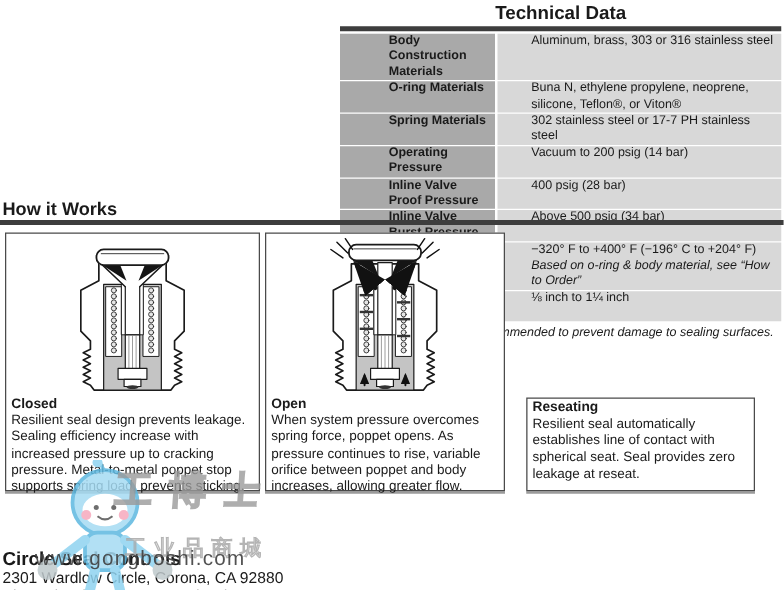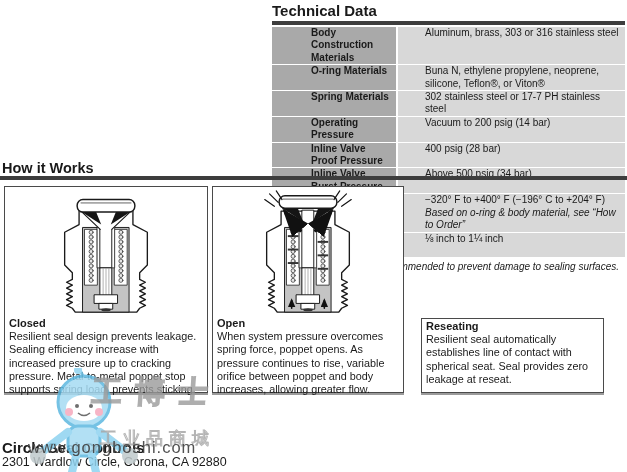--- a/index.html
+++ b/index.html
@@ -4,21 +4,21 @@
 <style>
   html,body{margin:0;padding:0;}
   body{
     width:627px;height:472px;position:relative;overflow:hidden;
     background:#ffffff;color:#1a1a1a;
     font-family:"Liberation Sans","DejaVu Sans",sans-serif;
     -webkit-font-smoothing:antialiased;
   }
   
   .tech-section{position:absolute;left:272px;top:2px;width:353px;}
-  .tech-title{font-size:15px;font-weight:bold;margin:0 0 2px 0;letter-spacing:0;}
+  .tech-title{font-size:15px;font-weight:bold;margin:0 0 2px 0;letter-spacing:0;text-align:center;}
   .tech-rule{height:4px;background:var(--rule,#3a3a3a);margin-bottom:2px;}
   .tdata-table{display:grid;grid-template-columns:124px 1fr;row-gap:1px;column-gap:2px;}
   .tdata-table .cell{font-size:10px;line-height:12.4px;padding:0 4px;}
   .tdata-table .label{background:var(--table-label-bg,#a9a9a9);font-weight:bold;padding-left:39px;}
   .tdata-table .value{background:var(--table-value-bg,#d9d9d9);padding-left:27px;}
   .cell-note{font-style:italic;}
   .tech-footnote{font-size:10px;font-style:italic;margin-top:4px;text-align:right;padding-right:6px;}
   
   .hiw-title{position:absolute;left:2px;top:160px;font-size:14.5px;font-weight:bold;z-index:2;}
   .hiw-rule{position:absolute;left:0;top:176px;width:627px;height:4px;background:var(--rule,#4a4a4a);}

